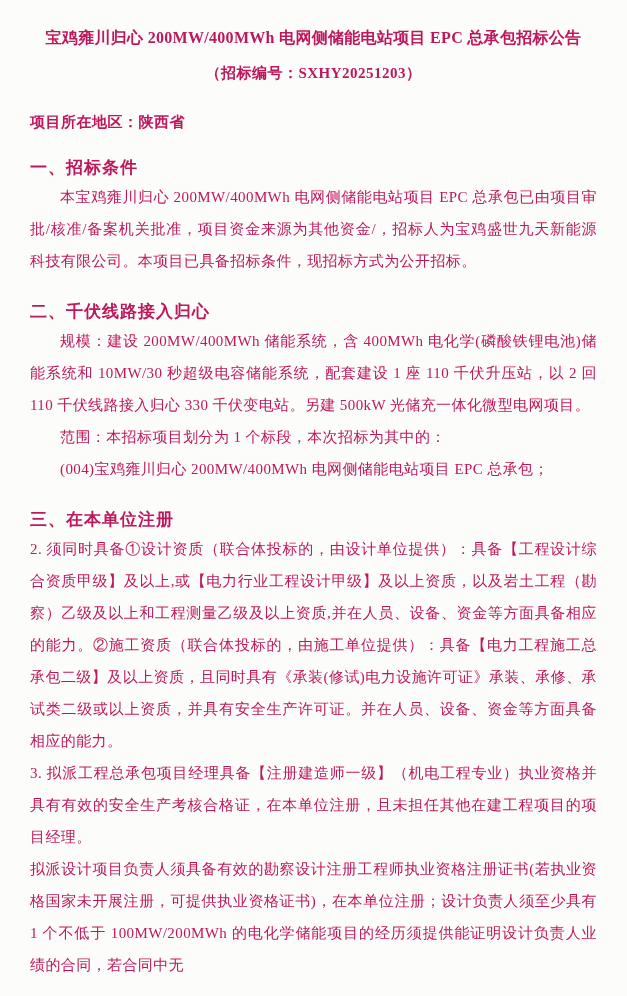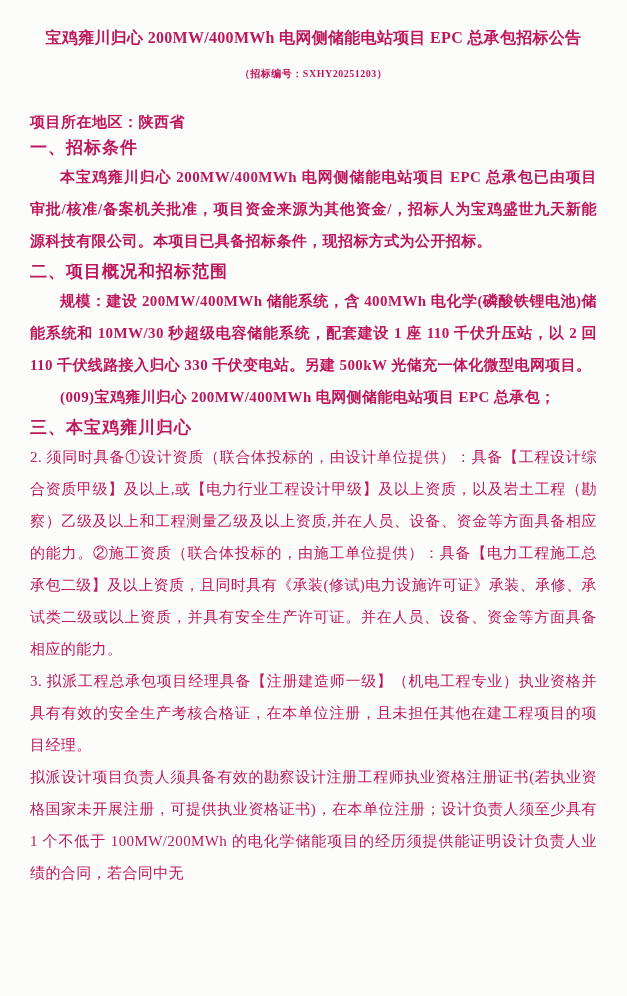--- a/index.html
+++ b/index.html
@@ -21,77 +21,77 @@
   }
   .doc-title {
     font-size: 16px;
     font-weight: bold;
     text-align: center;
     line-height: 24px;
     margin: 8px 6px 0 6px;
     letter-spacing: 0.3px;
   }
   .doc-subtitle {
-    font-size: 10px;
+    font-size: 15px;
     font-weight: bold;
     text-align: center;
     line-height: 21px;
     margin-top: 13px;
     letter-spacing: 0.5px;
   }
   .location-line {
     font-size: 15px;
     font-weight: 600;
     line-height: 21px;
     margin-top: 28px;
     letter-spacing: 0.5px;
   }
   .sec-heading {
     font-family: "Liberation Sans", "DejaVu Sans", sans-serif;
     font-size: 17px;
     font-weight: bold;
     line-height: 26px;
-    margin: 2px 0 0 0;
+    margin: 22px 0 0 0;
     letter-spacing: 1px;
   }
   .para {
     font-size: 15px;
     line-height: 32px;
     margin: 0;
     text-align: justify;
     letter-spacing: 0.4px;
   }
   .para.indent {
     text-indent: 2em;
-    font-weight: bold;
   }
 </style>
 </head>
 <body>
 
 <div class="page">
 
   <div class="doc-title">宝鸡雍川归心 200MW/400MWh 电网侧储能电站项目 EPC 总承包招标公告</div>
 
   <div class="doc-subtitle">（招标编号：SXHY20251203）</div>
 
   <div class="location-line">项目所在地区：陕西省</div>
 
   <div class="sec-heading">一、招标条件</div>
 
   <p class="para indent">本宝鸡雍川归心 200MW/400MWh 电网侧储能电站项目 EPC 总承包已由项目审批/核准/备案机关批准，项目资金来源为其他资金/，招标人为宝鸡盛世九天新能源科技有限公司。本项目已具备招标条件，现招标方式为公开招标。</p>
 
-  <div class="sec-heading">二、项目概况和招标范围</div>
+  <div class="sec-heading">二、千伏线路接入归心</div>
 
   <p class="para indent">规模：建设 200MW/400MWh 储能系统，含 400MWh 电化学(磷酸铁锂电池)储能系统和 10MW/30 秒超级电容储能系统，配套建设 1 座 110 千伏升压站，以 2 回 110 千伏线路接入归心 330 千伏变电站。另建 500kW 光储充一体化微型电网项目。</p>
 
+  <p class="para indent">范围：本招标项目划分为 1 个标段，本次招标为其中的：</p>
 
-  <p class="para indent">(009)宝鸡雍川归心 200MW/400MWh 电网侧储能电站项目 EPC 总承包；</p>
+  <p class="para indent">(004)宝鸡雍川归心 200MW/400MWh 电网侧储能电站项目 EPC 总承包；</p>
 
-  <div class="sec-heading">三、本宝鸡雍川归心</div>
+  <div class="sec-heading">三、在本单位注册</div>
 
 
 
   <p class="para">2. 须同时具备①设计资质（联合体投标的，由设计单位提供）：具备【工程设计综合资质甲级】及以上,或【电力行业工程设计甲级】及以上资质，以及岩土工程（勘察）乙级及以上和工程测量乙级及以上资质,并在人员、设备、资金等方面具备相应的能力。②施工资质（联合体投标的，由施工单位提供）：具备【电力工程施工总承包二级】及以上资质，且同时具有《承装(修试)电力设施许可证》承装、承修、承试类二级或以上资质，并具有安全生产许可证。并在人员、设备、资金等方面具备相应的能力。</p>
 
   <p class="para">3. 拟派工程总承包项目经理具备【注册建造师一级】（机电工程专业）执业资格并具有有效的安全生产考核合格证，在本单位注册，且未担任其他在建工程项目的项目经理。</p>
 
   <p class="para">拟派设计项目负责人须具备有效的勘察设计注册工程师执业资格注册证书(若执业资格国家未开展注册，可提供执业资格证书)，在本单位注册；设计负责人须至少具有 1 个不低于 100MW/200MWh 的电化学储能项目的经历须提供能证明设计负责人业绩的合同，若合同中无</p>
 
 </div>

